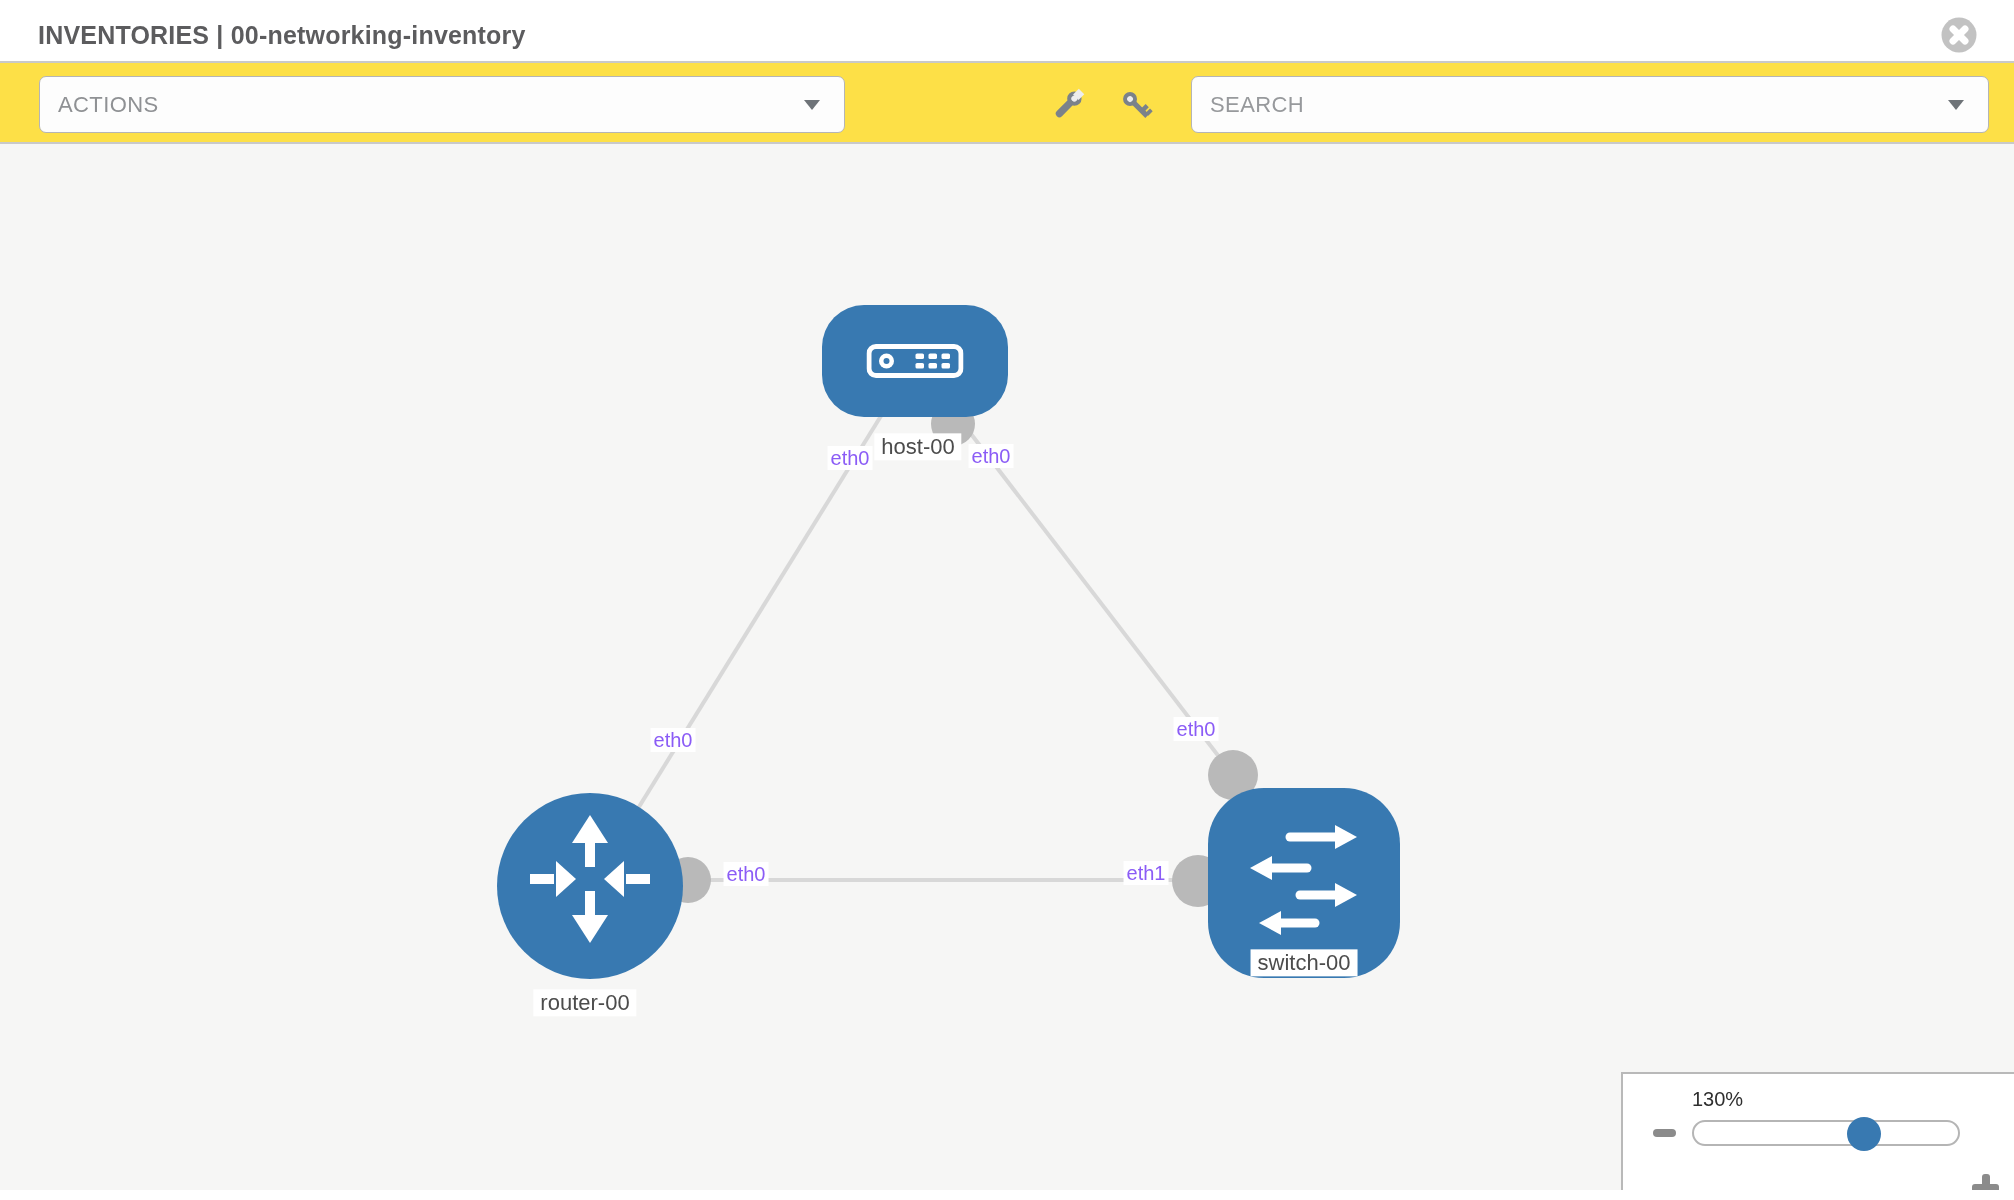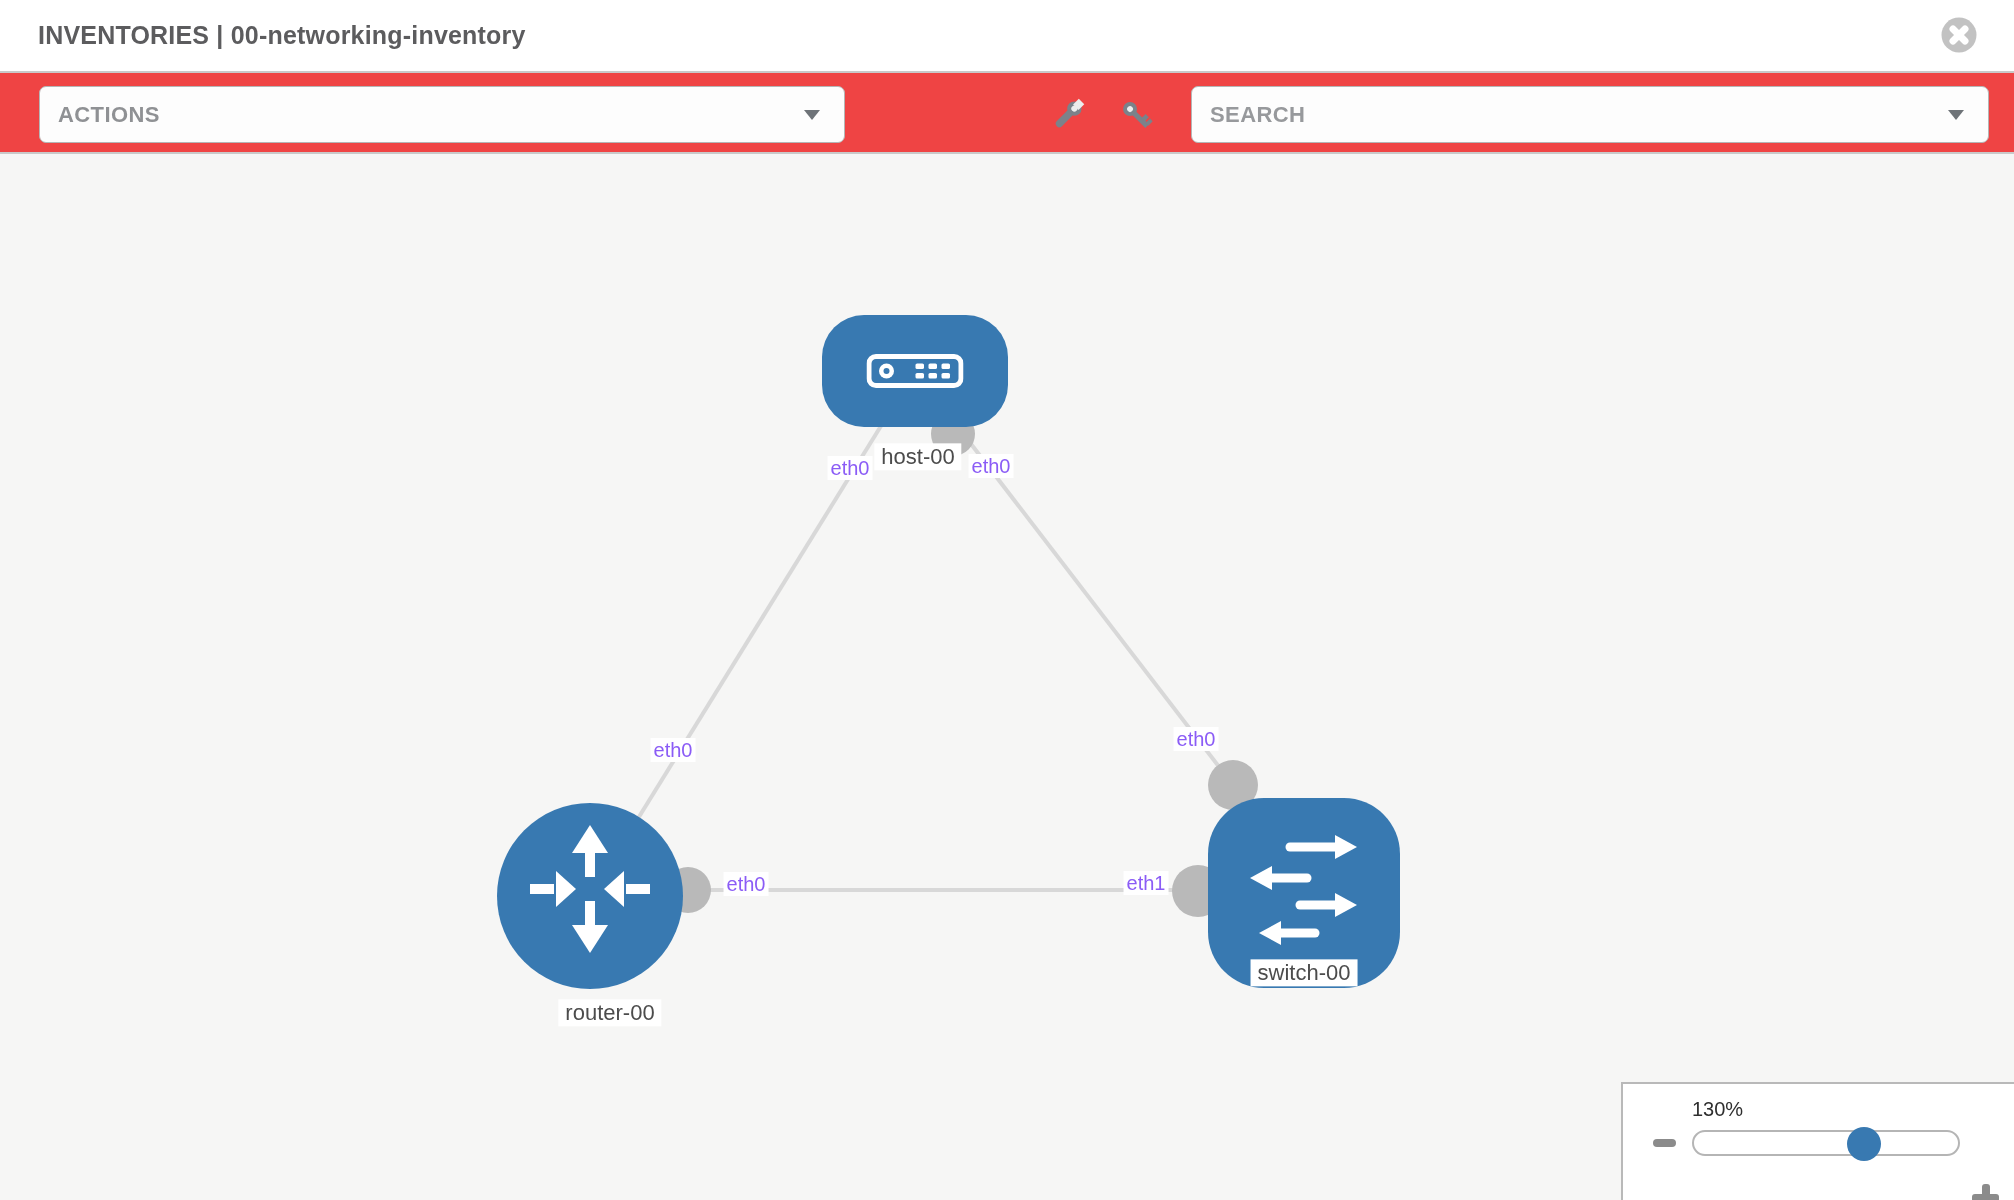--- a/index.html
+++ b/index.html
@@ -1,27 +1,27 @@
 <!DOCTYPE html>
 <html><head>
 <meta charset="utf-8">
 <style>
   * { margin:0; padding:0; box-sizing:border-box; }
   html,body { width:2014px; height:1200px; overflow:hidden;
     font-family:"Liberation Sans","DejaVu Sans",sans-serif; background:#fff; }
 
   
-  .panel-header { position:relative; width:100%; height:71px; background:#ffffff; }
+  .panel-header { position:relative; width:100%; height:61px; background:#ffffff; }
   .panel-title { position:absolute; left:38px; top:0; height:71px; display:flex; align-items:center;
     font-size:25px; font-weight:bold; color:#5c5c5e; letter-spacing:.2px; }
   .close-btn { position:absolute; left:1941px; top:17px; width:36px; height:36px; cursor:pointer; }
 
   
-  .toolbar { position:relative; width:100%; height:83px; background:#ef4444;
-    border-top:2px solid #c9c9c9; border-bottom:2px solid #c9c9c9;font-weight:bold; }
+  .toolbar { position:relative; width:100%; height:83px; background:#fde047;
+    border-top:2px solid #c9c9c9; border-bottom:2px solid #c9c9c9; }
   .dropdown { position:absolute; top:13px; height:57px; background:#fdfdfd;
     border:1px solid #b5b5b5; border-radius:7px; display:flex; align-items:center;
     font-size:22px; color:#8f9194; letter-spacing:.4px; padding-left:18px; cursor:pointer; }
   .dropdown-actions { left:39px; width:806px; }
   .dropdown-search { left:1191px; width:798px; color:#97999c; }
   .caret { position:absolute; right:24px; top:50%; margin-top:-5px; width:0; height:0;
     border-left:8px solid transparent; border-right:8px solid transparent;
     border-top:10px solid #6e7378; }
   .tool-btn { position:absolute; top:24px; width:36px; height:36px; cursor:pointer; }
   .tool-wrench { left:1050px; }
@@ -175,15 +175,15 @@
   </div>
   <div class="zoom-plus"></div>
 <div class="eth-label" style="left: 850px; top: 314px;">eth0</div>
     <div class="eth-label" style="left: 991px; top: 312px;">eth0</div>
     <div class="eth-label" style="left: 673px; top: 596px;">eth0</div>
     <div class="eth-label" style="left: 1196px; top: 585px;">eth0</div>
     <div class="eth-label" style="left: 746px; top: 730px;">eth0</div>
     <div class="eth-label under" style="left: 1149px; top: 729px;">etl</div>
     <div class="eth-label" style="left: 1146px; top: 729px;">eth1</div>
     <div class="node-label" style="left: 918px; top: 303px;">host-00</div>
-    <div class="node-label" style="left: 610px; top: 859px;">router-00</div>
+    <div class="node-label" style="left: 585px; top: 859px;">router-00</div>
     <div class="node-label" style="left: 1304px; top: 819px;">switch-00</div>
   </div>
 
 </body></html>

